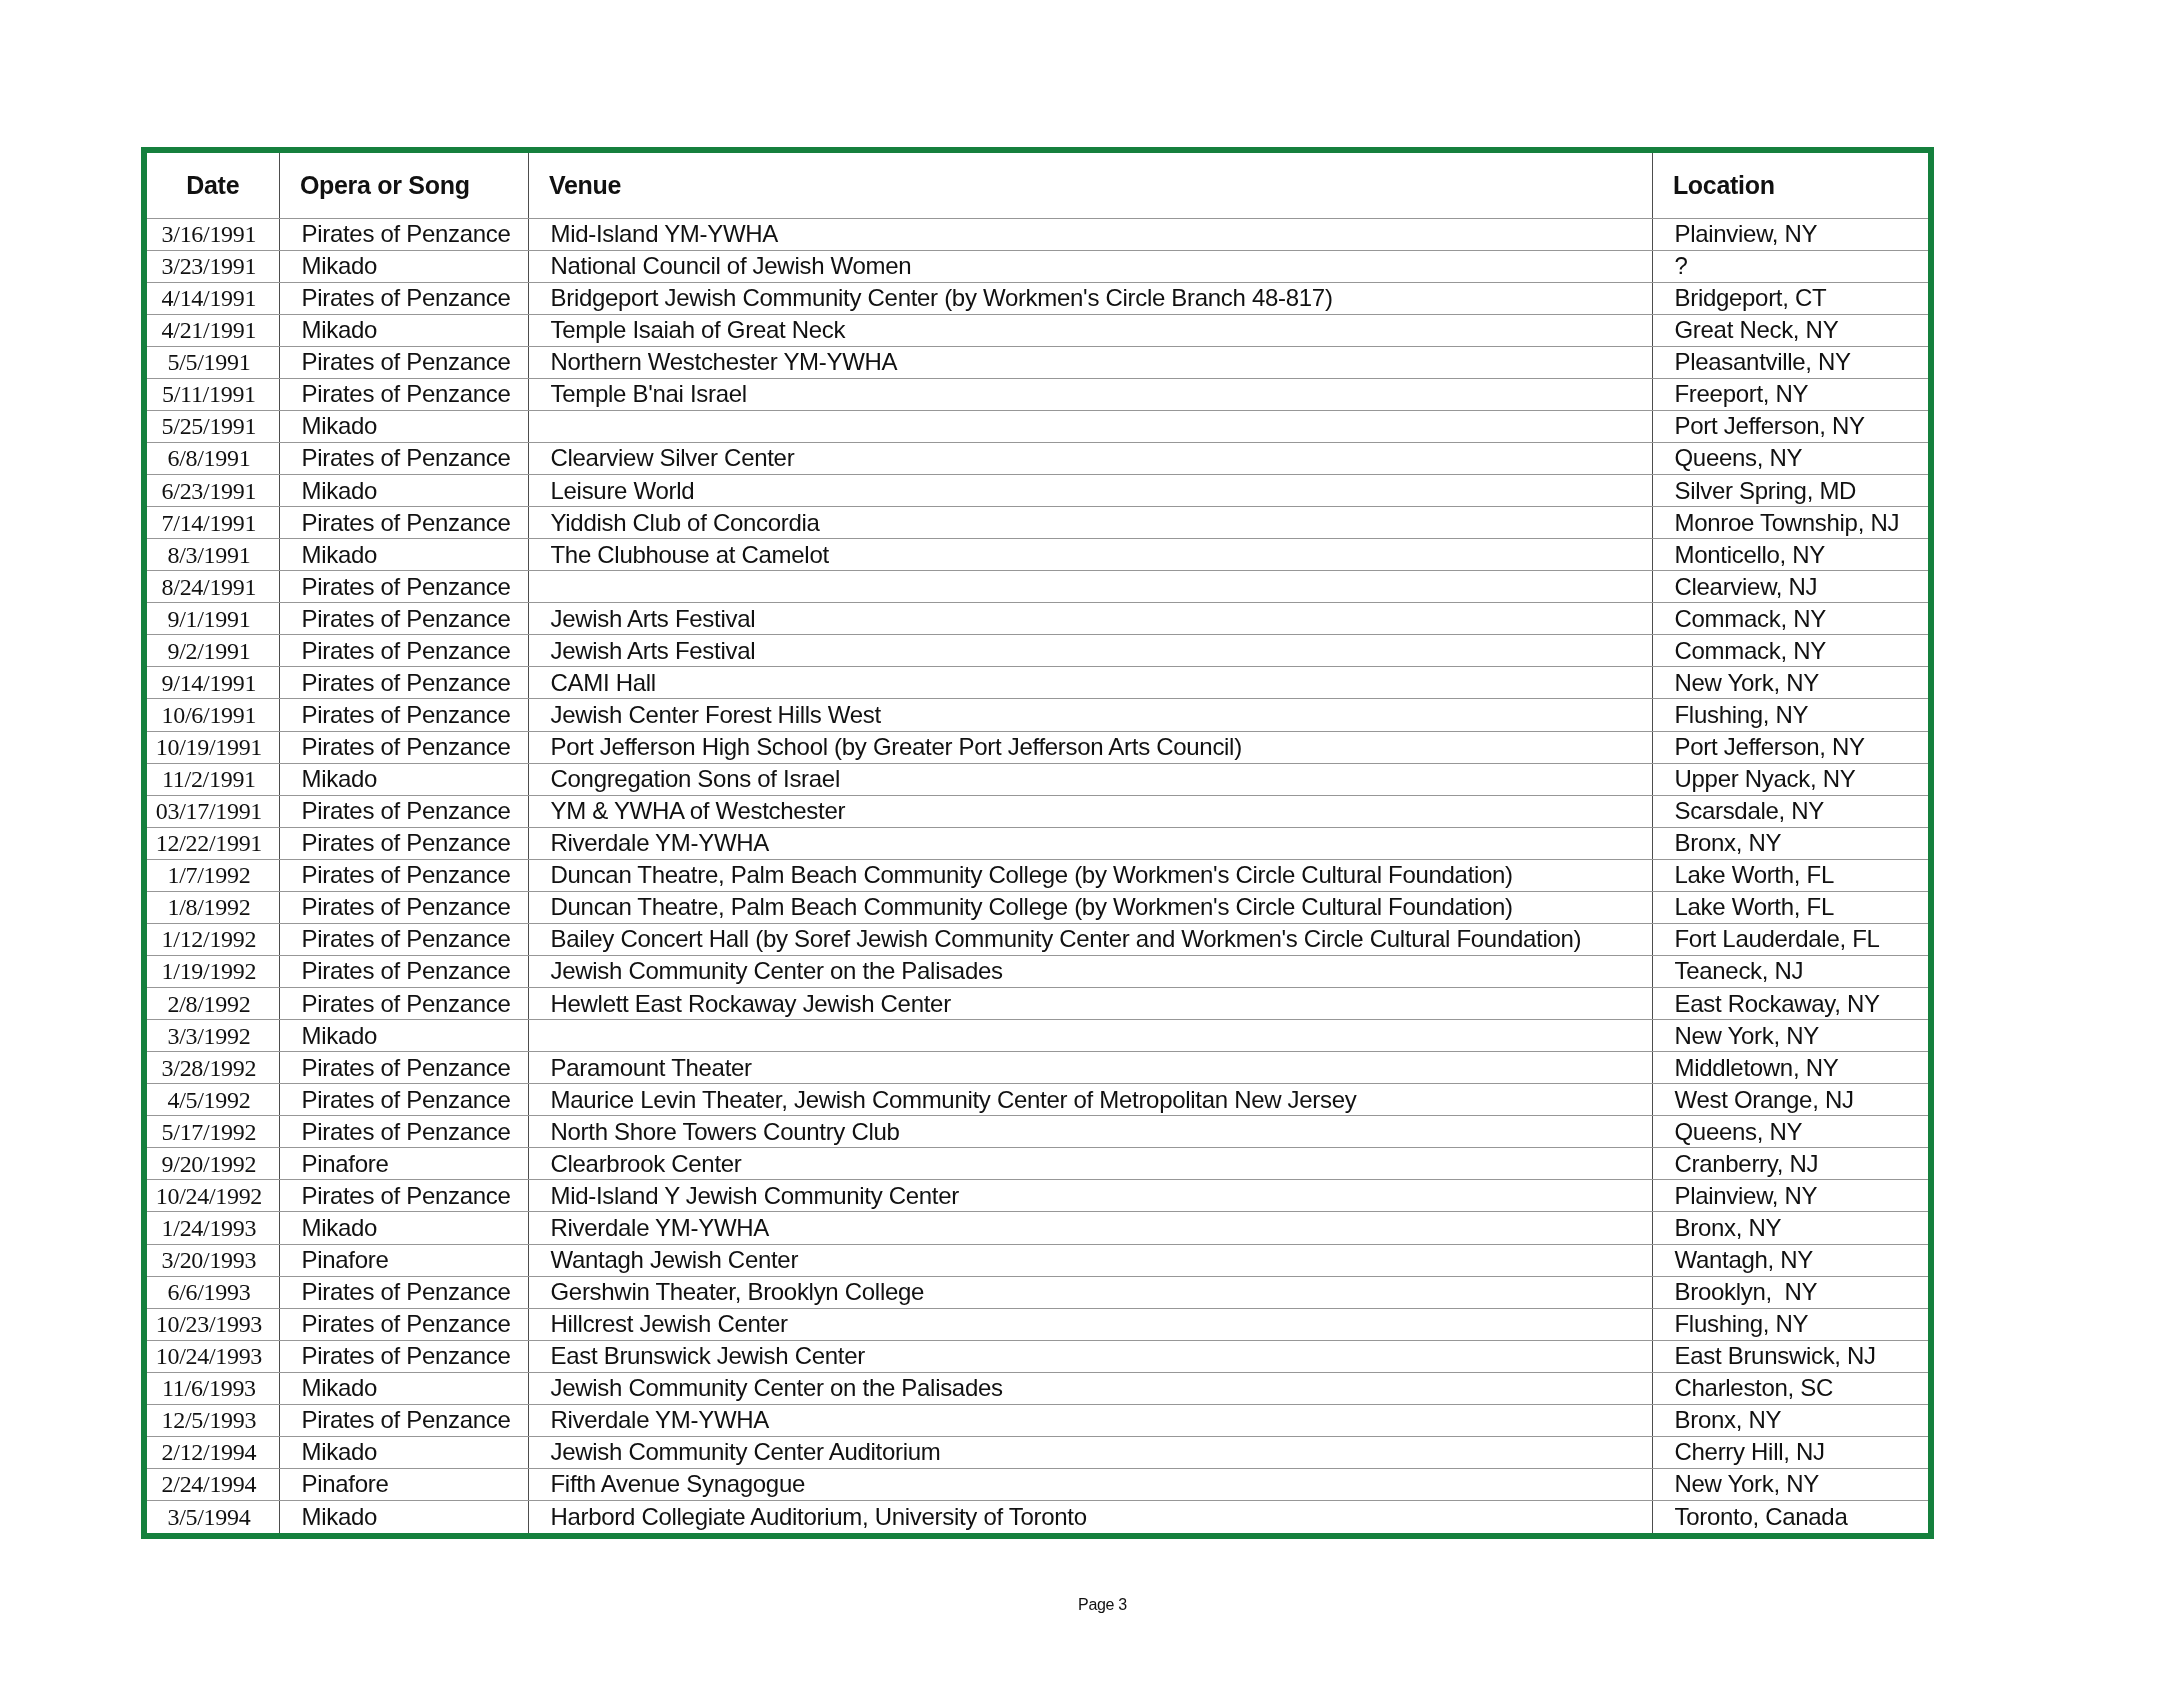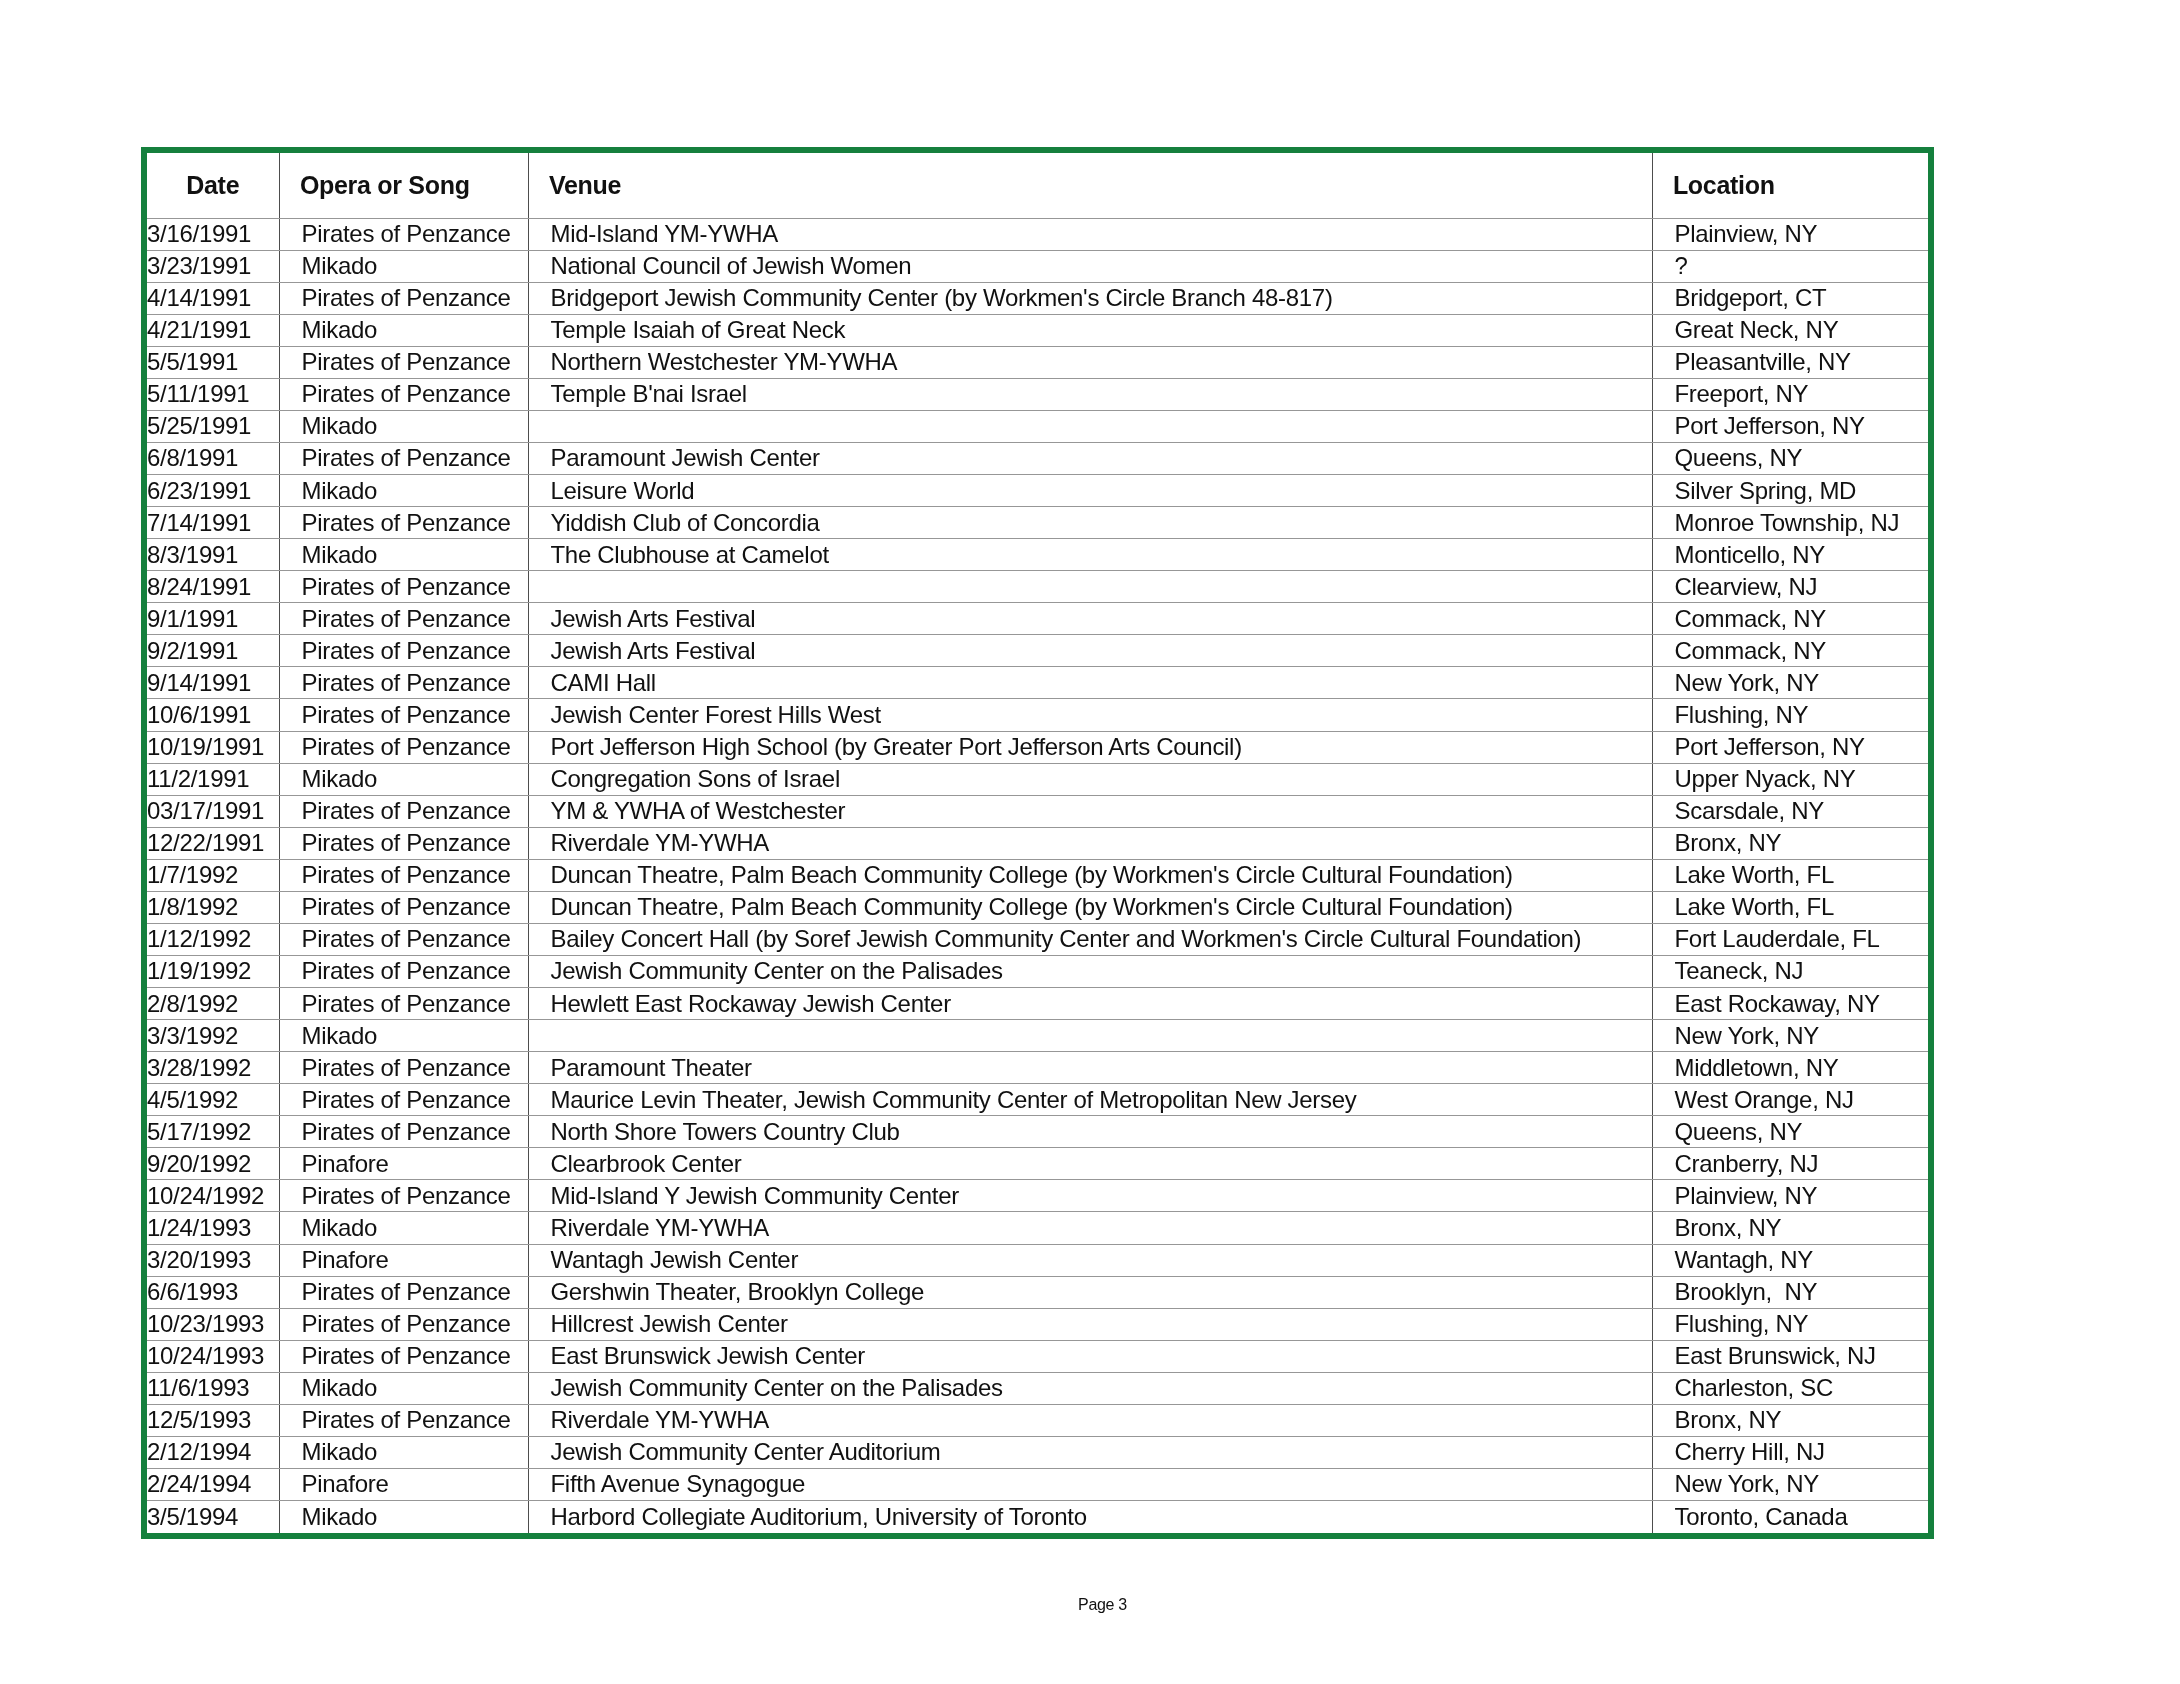--- a/index.html
+++ b/index.html
@@ -54,22 +54,23 @@
   .perf-table th.col-date {
     text-align: center;
     padding-left: 0;
   }
   .perf-table td {
     font-size: 24px;
     letter-spacing: -0.3px;
     line-height: 1;
   }
   .perf-table td.col-date {
-    text-align: left;
+    text-align: center;
     padding-right: 7.7px;
+    font-family: Liberation Serif, serif;
   }
   .perf-table td.col-opera,
   .perf-table td.col-venue,
   .perf-table td.col-location {
     text-align: left;
     padding-left: 22px;
   }
   .page-footer {
     position: absolute;
     left: 12px;
@@ -140,21 +141,21 @@
         </tr>
         <tr>
           <td class="col-date">5/25/1991</td>
           <td class="col-opera">Mikado</td>
           <td class="col-venue"></td>
           <td class="col-location">Port Jefferson, NY</td>
         </tr>
         <tr>
           <td class="col-date">6/8/1991</td>
           <td class="col-opera">Pirates of Penzance</td>
-          <td class="col-venue">Paramount Jewish Center</td>
+          <td class="col-venue">Clearview Silver Center</td>
           <td class="col-location">Queens, NY</td>
         </tr>
         <tr>
           <td class="col-date">6/23/1991</td>
           <td class="col-opera">Mikado</td>
           <td class="col-venue">Leisure World</td>
           <td class="col-location">Silver Spring, MD</td>
         </tr>
         <tr>
           <td class="col-date">7/14/1991</td>

